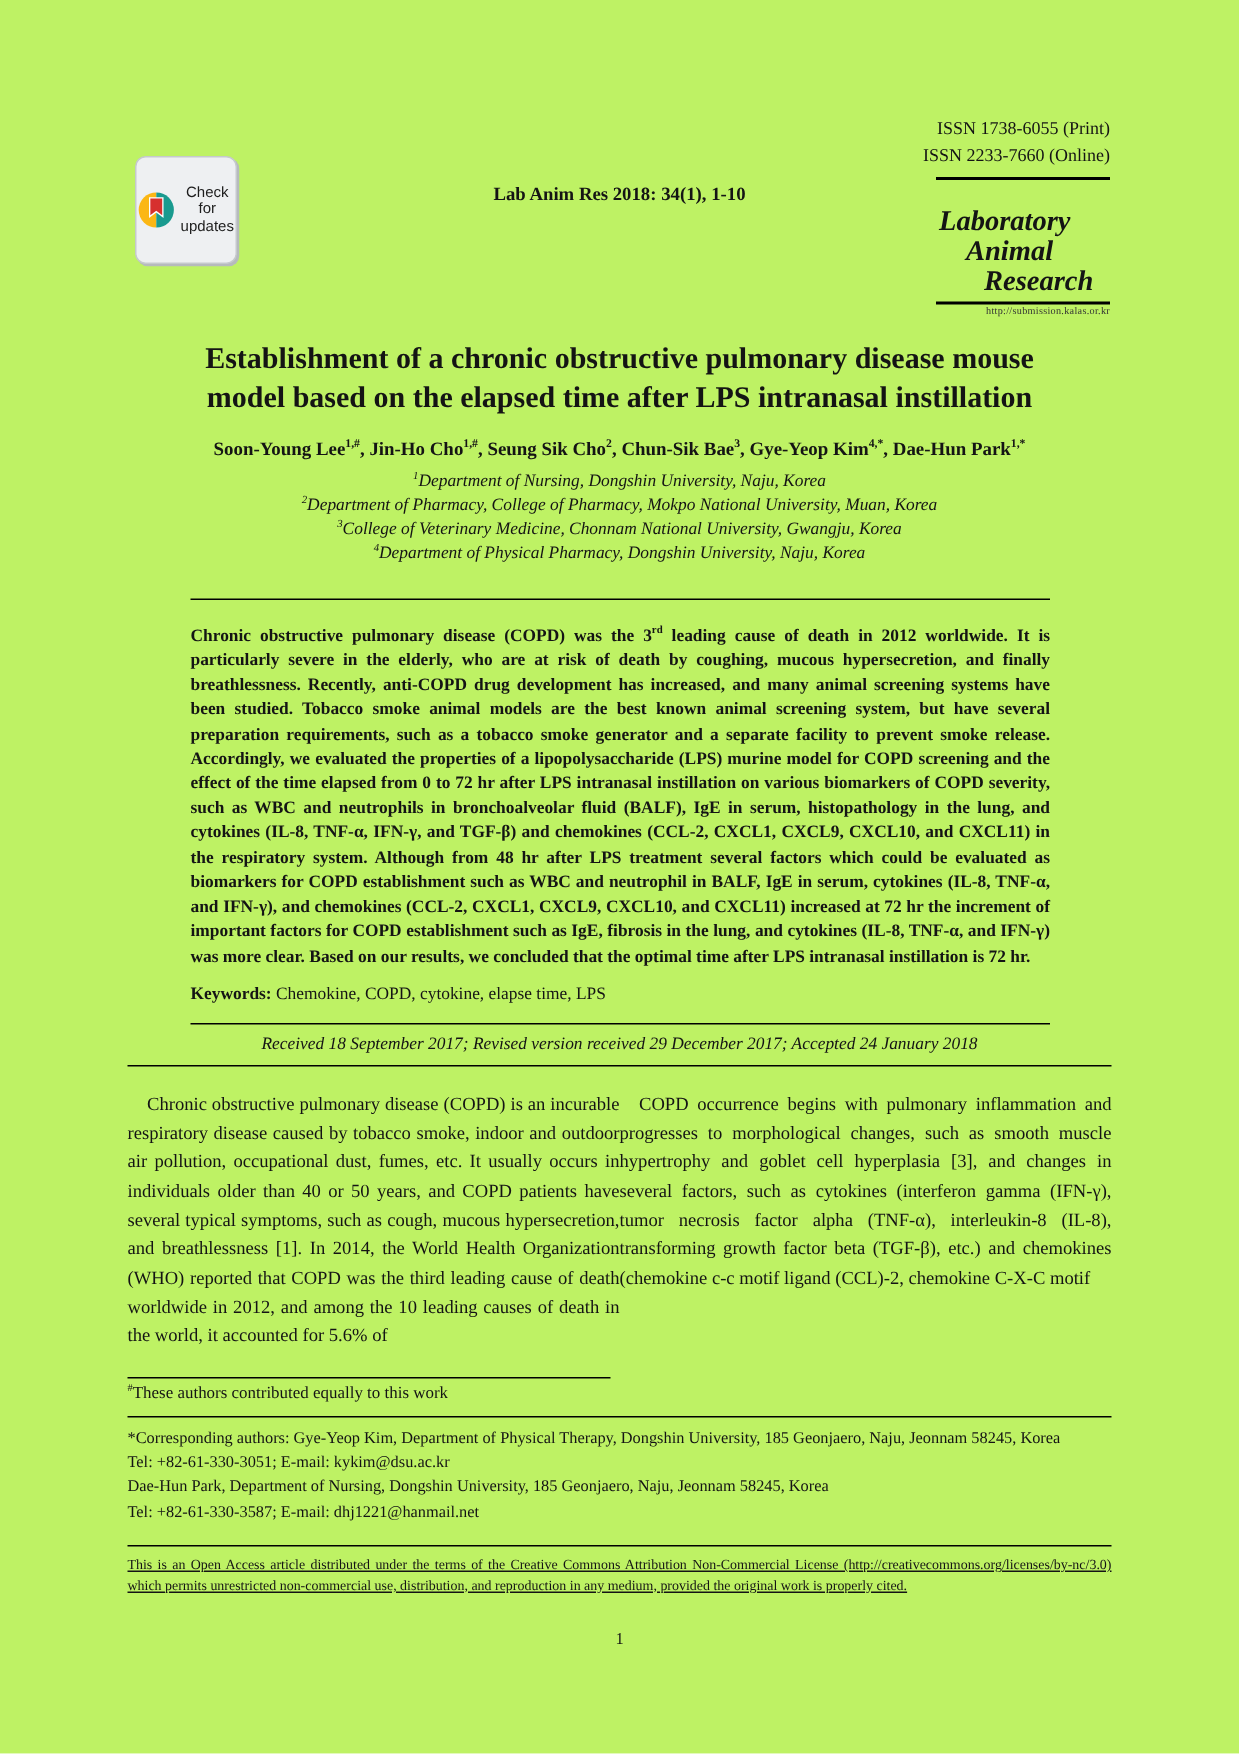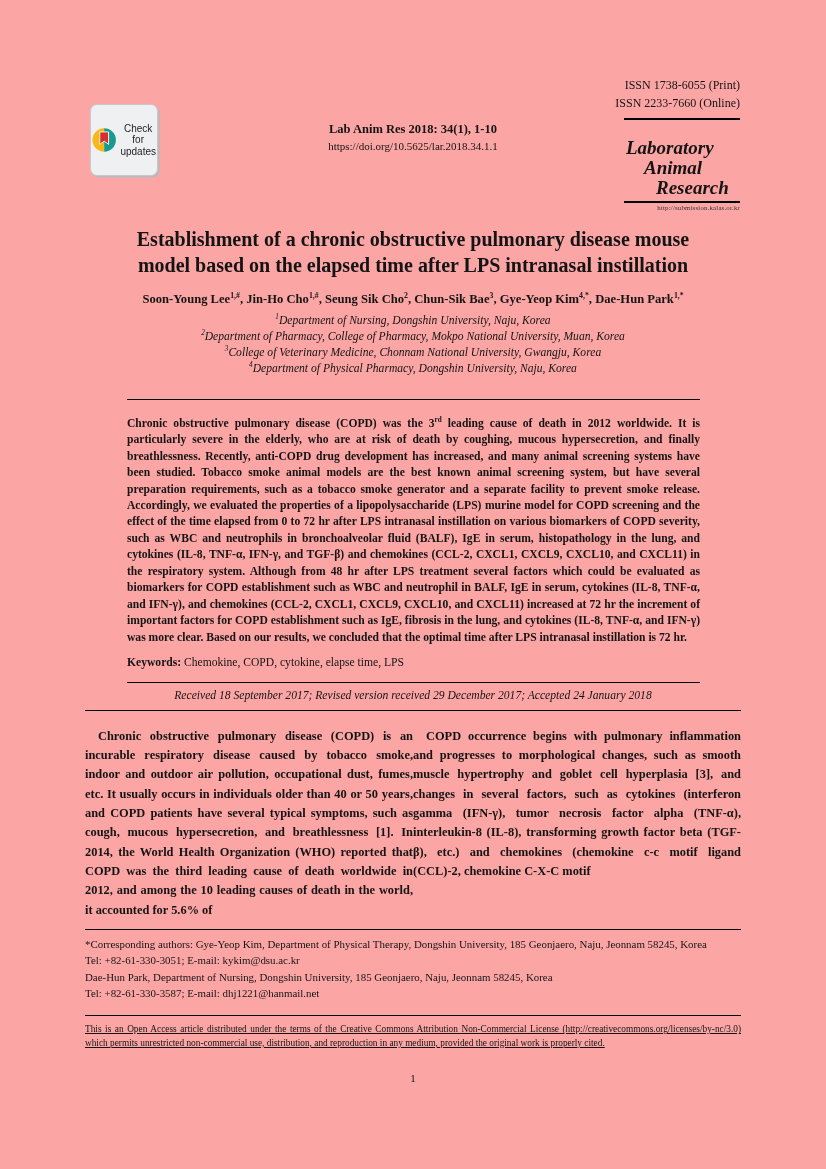--- a/index.html
+++ b/index.html
@@ -1,19 +1,19 @@
 <!DOCTYPE html>
 <html><head>
 <meta charset="utf-8">
 <style>
   html, body { margin: 0; padding: 0; background: #ffffff; }
   .page {
     position: relative;
     width: 826px; height: 1169px;
-    background: #fca5a5;
+    background: #bef264;
     color: #141414;
     font-family: "Liberation Serif", serif;
     box-sizing: border-box;
     overflow: hidden;
   }
   sup { font-size: 0.62em; vertical-align: super; line-height: 0; }
 
   
   .header { position: relative; height: 226px; }
   .issn {
@@ -68,21 +68,21 @@
     margin: 0 85px;
     border-bottom: 1px solid #000;
     padding: 6px 0 8px;
     text-align: center; font-style: italic; font-size: 11.6px;
   }
 
   
   .columns {
     display: flex; 
     margin: 16px 85px 0;
-    font-size: 12.4px; line-height: 1.56; text-align: justify; font-weight: bold;
+    font-size: 12.4px; line-height: 1.56; text-align: justify;
   }
   .col { flex: 1; min-width: 0; }
   .col p { margin: 0; }
   .col p.indent { text-indent: 13px; }
 
   
   .footnote {
     margin: 17px 0 0 85px; width: 322px;
     border-top: 1px solid #000;
     padding-top: 4px; font-size: 11.3px;
@@ -117,21 +117,20 @@
       <svg viewBox="0 0 36 36" aria-hidden="true">
         <path d="M18 2 A16 16 0 0 0 18 34 Z" fill="#fbb715"></path>
         <path d="M18 2 A16 16 0 0 1 18 34 Z" fill="#199a8f"></path>
         <path d="M12 7 h12 v17 l-6 -4.5 l-6 4.5 z" fill="#d6302e" stroke="#ffffff" stroke-width="1.2"></path>
       </svg>
       <div class="badge-text"><span>Check for</span><br><span>updates</span></div>
     </div>
 
     <div class="citation">
       <div class="cit-line">Lab Anim Res 2018: 34(1), 1-10</div>
-      <div class="doi">https://doi.org/10.5625/lar.2018.34.1.1</div>
     </div>
 
     <div class="logo">
       <div class="logo-rule-top"></div>
       <div class="logo-text">
         <div class="l1">Laboratory</div>
         <div class="l2">Animal</div>
         <div class="l3">Research</div>
       </div>
       <div class="logo-rule-bottom"></div>
@@ -162,20 +161,21 @@
 
   <div class="columns">
     <div class="col">
       <p class="indent">Chronic obstructive pulmonary disease (COPD) is an incurable respiratory disease caused by tobacco smoke, indoor and outdoor air pollution, occupational dust, fumes, etc. It usually occurs in individuals older than 40 or 50 years, and COPD patients have several typical symptoms, such as cough, mucous hypersecretion, and breathlessness [1]. In 2014, the World Health Organization (WHO) reported that COPD was the third leading cause of death worldwide in 2012, and among the 10 leading causes of death in the world, it accounted for 5.6% of</p>
     </div>
     <div class="col">
       <p class="indent">COPD occurrence begins with pulmonary inflammation and progresses to morphological changes, such as smooth muscle hypertrophy and goblet cell hyperplasia [3], and changes in several factors, such as cytokines (interferon gamma (IFN-γ), tumor necrosis factor alpha (TNF-α), interleukin-8 (IL-8), transforming growth factor beta (TGF-β), etc.) and chemokines (chemokine c-c motif ligand (CCL)-2, chemokine C-X-C motif</p>
     </div>
   </div>
 
+  <div class="footnote"><sup>#</sup><span>These authors contributed equally to this work</span></div>
 
   <div class="correspondence">
     <div>*Corresponding authors: Gye-Yeop Kim, Department of Physical Therapy, Dongshin University, 185 Geonjaero, Naju, Jeonnam 58245, Korea</div>
     <div>Tel: +82-61-330-3051; E-mail: kykim@dsu.ac.kr</div>
     <div>Dae-Hun Park, Department of Nursing, Dongshin University, 185 Geonjaero, Naju, Jeonnam 58245, Korea</div>
     <div>Tel: +82-61-330-3587; E-mail: dhj1221@hanmail.net</div>
   </div>
 
   <div class="license">This is an Open Access article distributed under the terms of the Creative Commons Attribution Non-Commercial License (http://creativecommons.org/licenses/by-nc/3.0) which permits unrestricted non-commercial use, distribution, and reproduction in any medium, provided the original work is properly cited.</div>
 

